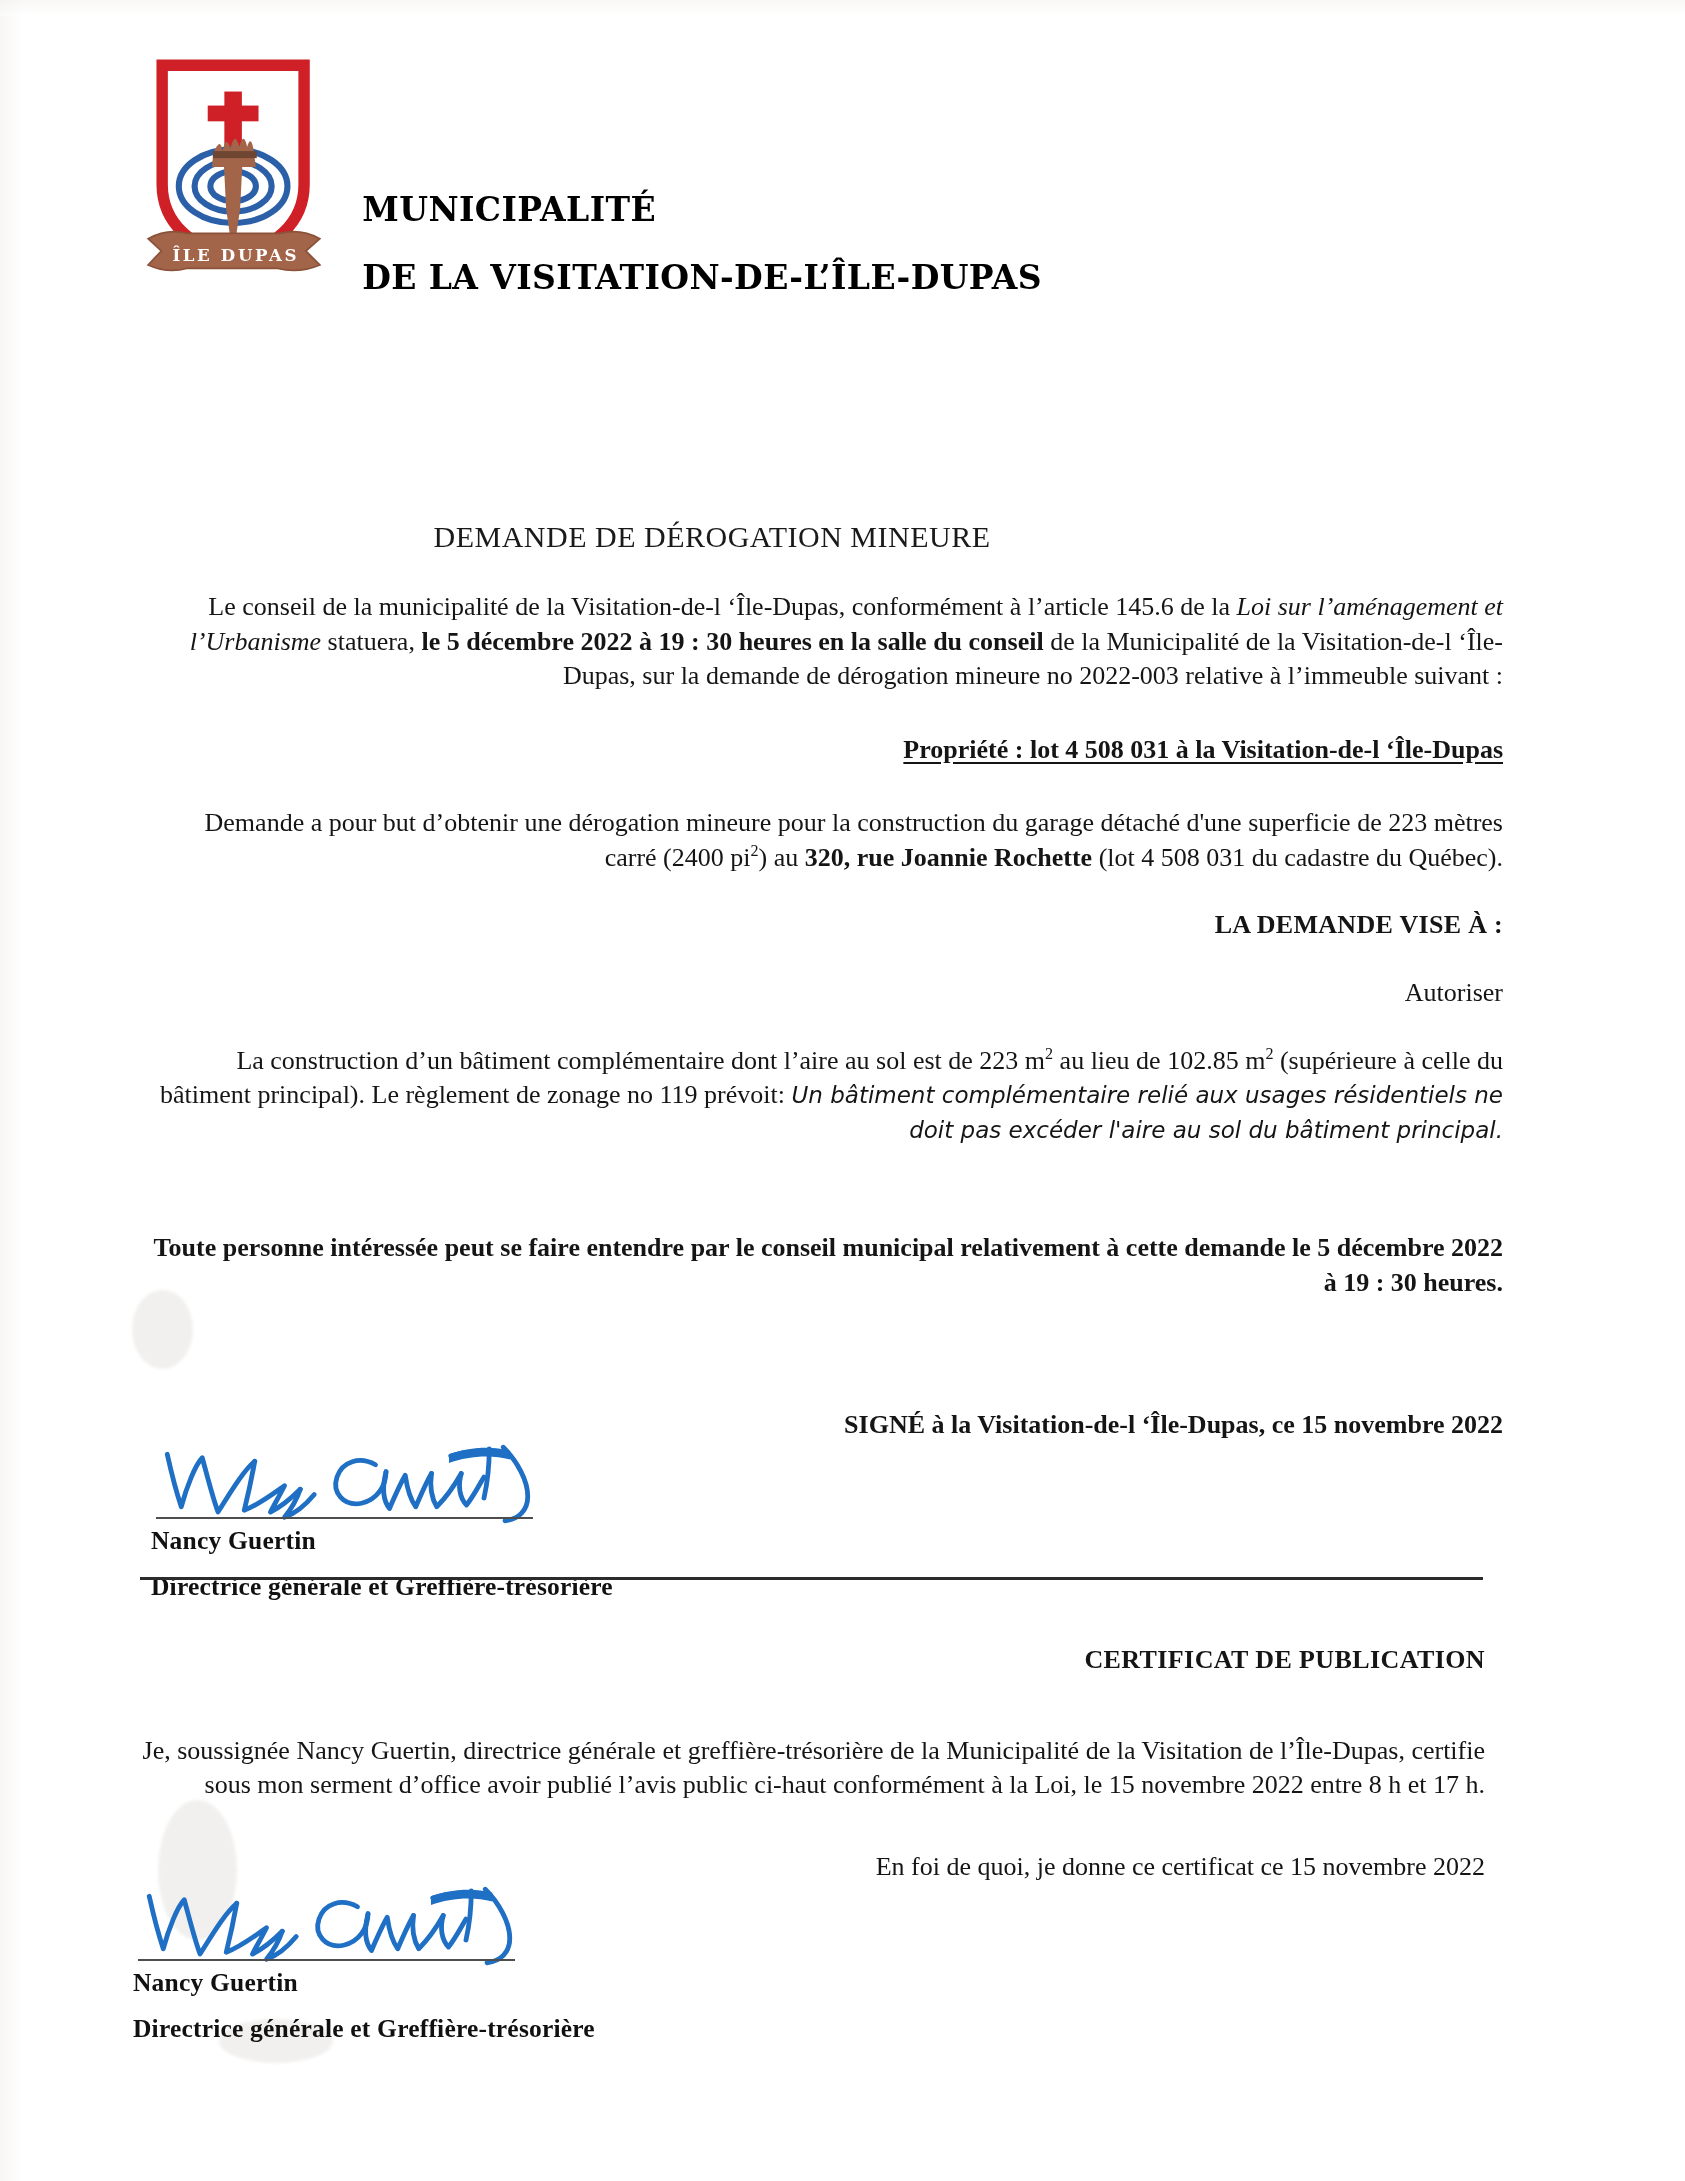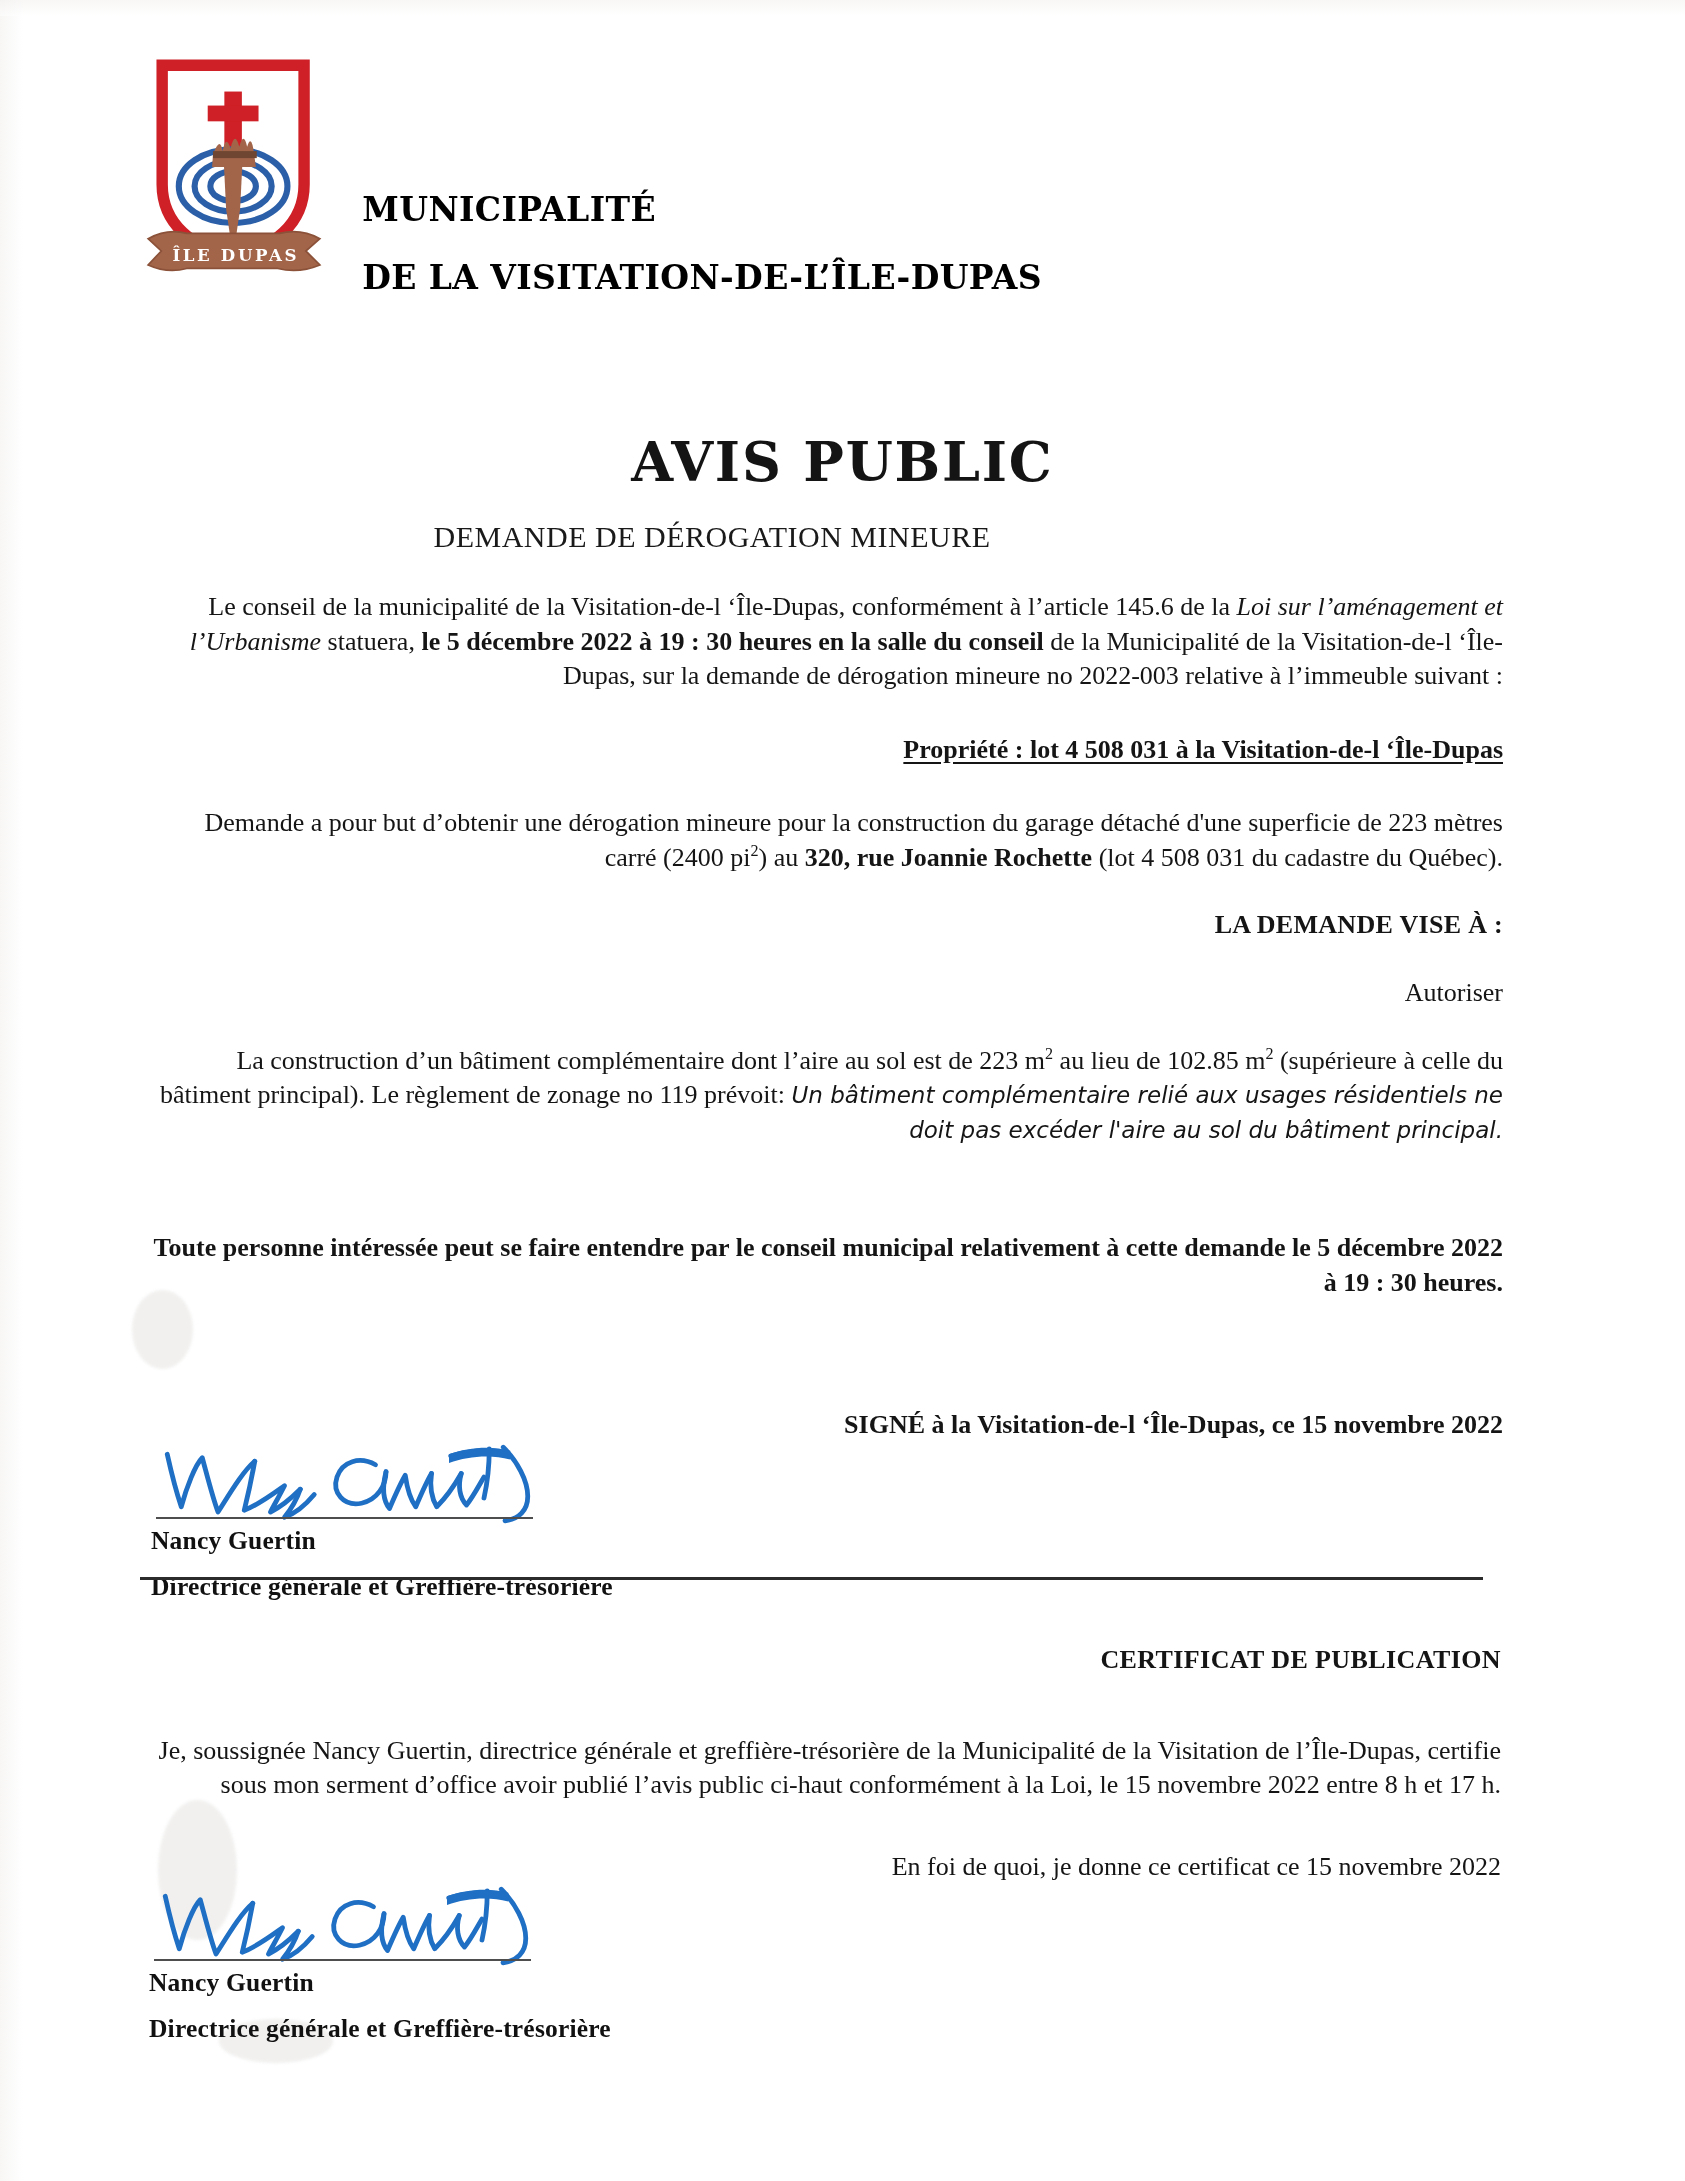--- a/index.html
+++ b/index.html
@@ -172,21 +172,21 @@
     position: absolute;
     left: 140px;
     top: 1577px;
     width: 1343px;
     height: 2.6px;
     background: #2b2b2b;
   }
 
   .cert-col {
     position: absolute;
-    left: 149px;
+    left: 133px;
     top: 1643px;
     width: 1352px;
   }
   .cert-head {
     font-weight: 700;
     font-size: 28px;
     letter-spacing: 0.4px;
   }
   
   .smudge {
@@ -233,21 +233,20 @@
         <text x="118" y="238" font-family="DejaVu Serif, serif" font-size="19" font-weight="700" letter-spacing="3" text-anchor="middle" fill="#ffffff">ÎLE DUPAS</text>
       </svg>
     </div>
 
     <div class="org-titles">
       <div class="org-line">MUNICIPALITÉ</div>
       <div class="org-line second">DE LA VISITATION-DE-L’ÎLE-DUPAS</div>
     </div>
   </div>
 
-  <div class="avis-title">AVIS PUBLIC</div>
   <div class="avis-sub">DEMANDE DE DÉROGATION MINEURE</div>
 
   <div class="body-col">
 
     <p class="para"><span>Le conseil de la municipalité de la Visitation-de-l ‘Île-Dupas, conformément à l’article 145.6 de la </span><i>Loi sur l’aménagement et l’Urbanisme</i><span> statuera, </span><b>le 5 décembre 2022 à 19 : 30 heures en la salle du conseil</b><span> de la Municipalité de la Visitation-de-l ‘Île-Dupas, sur la demande de dérogation mineure no 2022-003 relative à l’immeuble suivant :</span></p>
 
     <div class="sp-44"></div>
 
     <p class="para u-head">Propriété : lot 4 508 031 à la Visitation-de-l ‘Île-Dupas</p>
 

